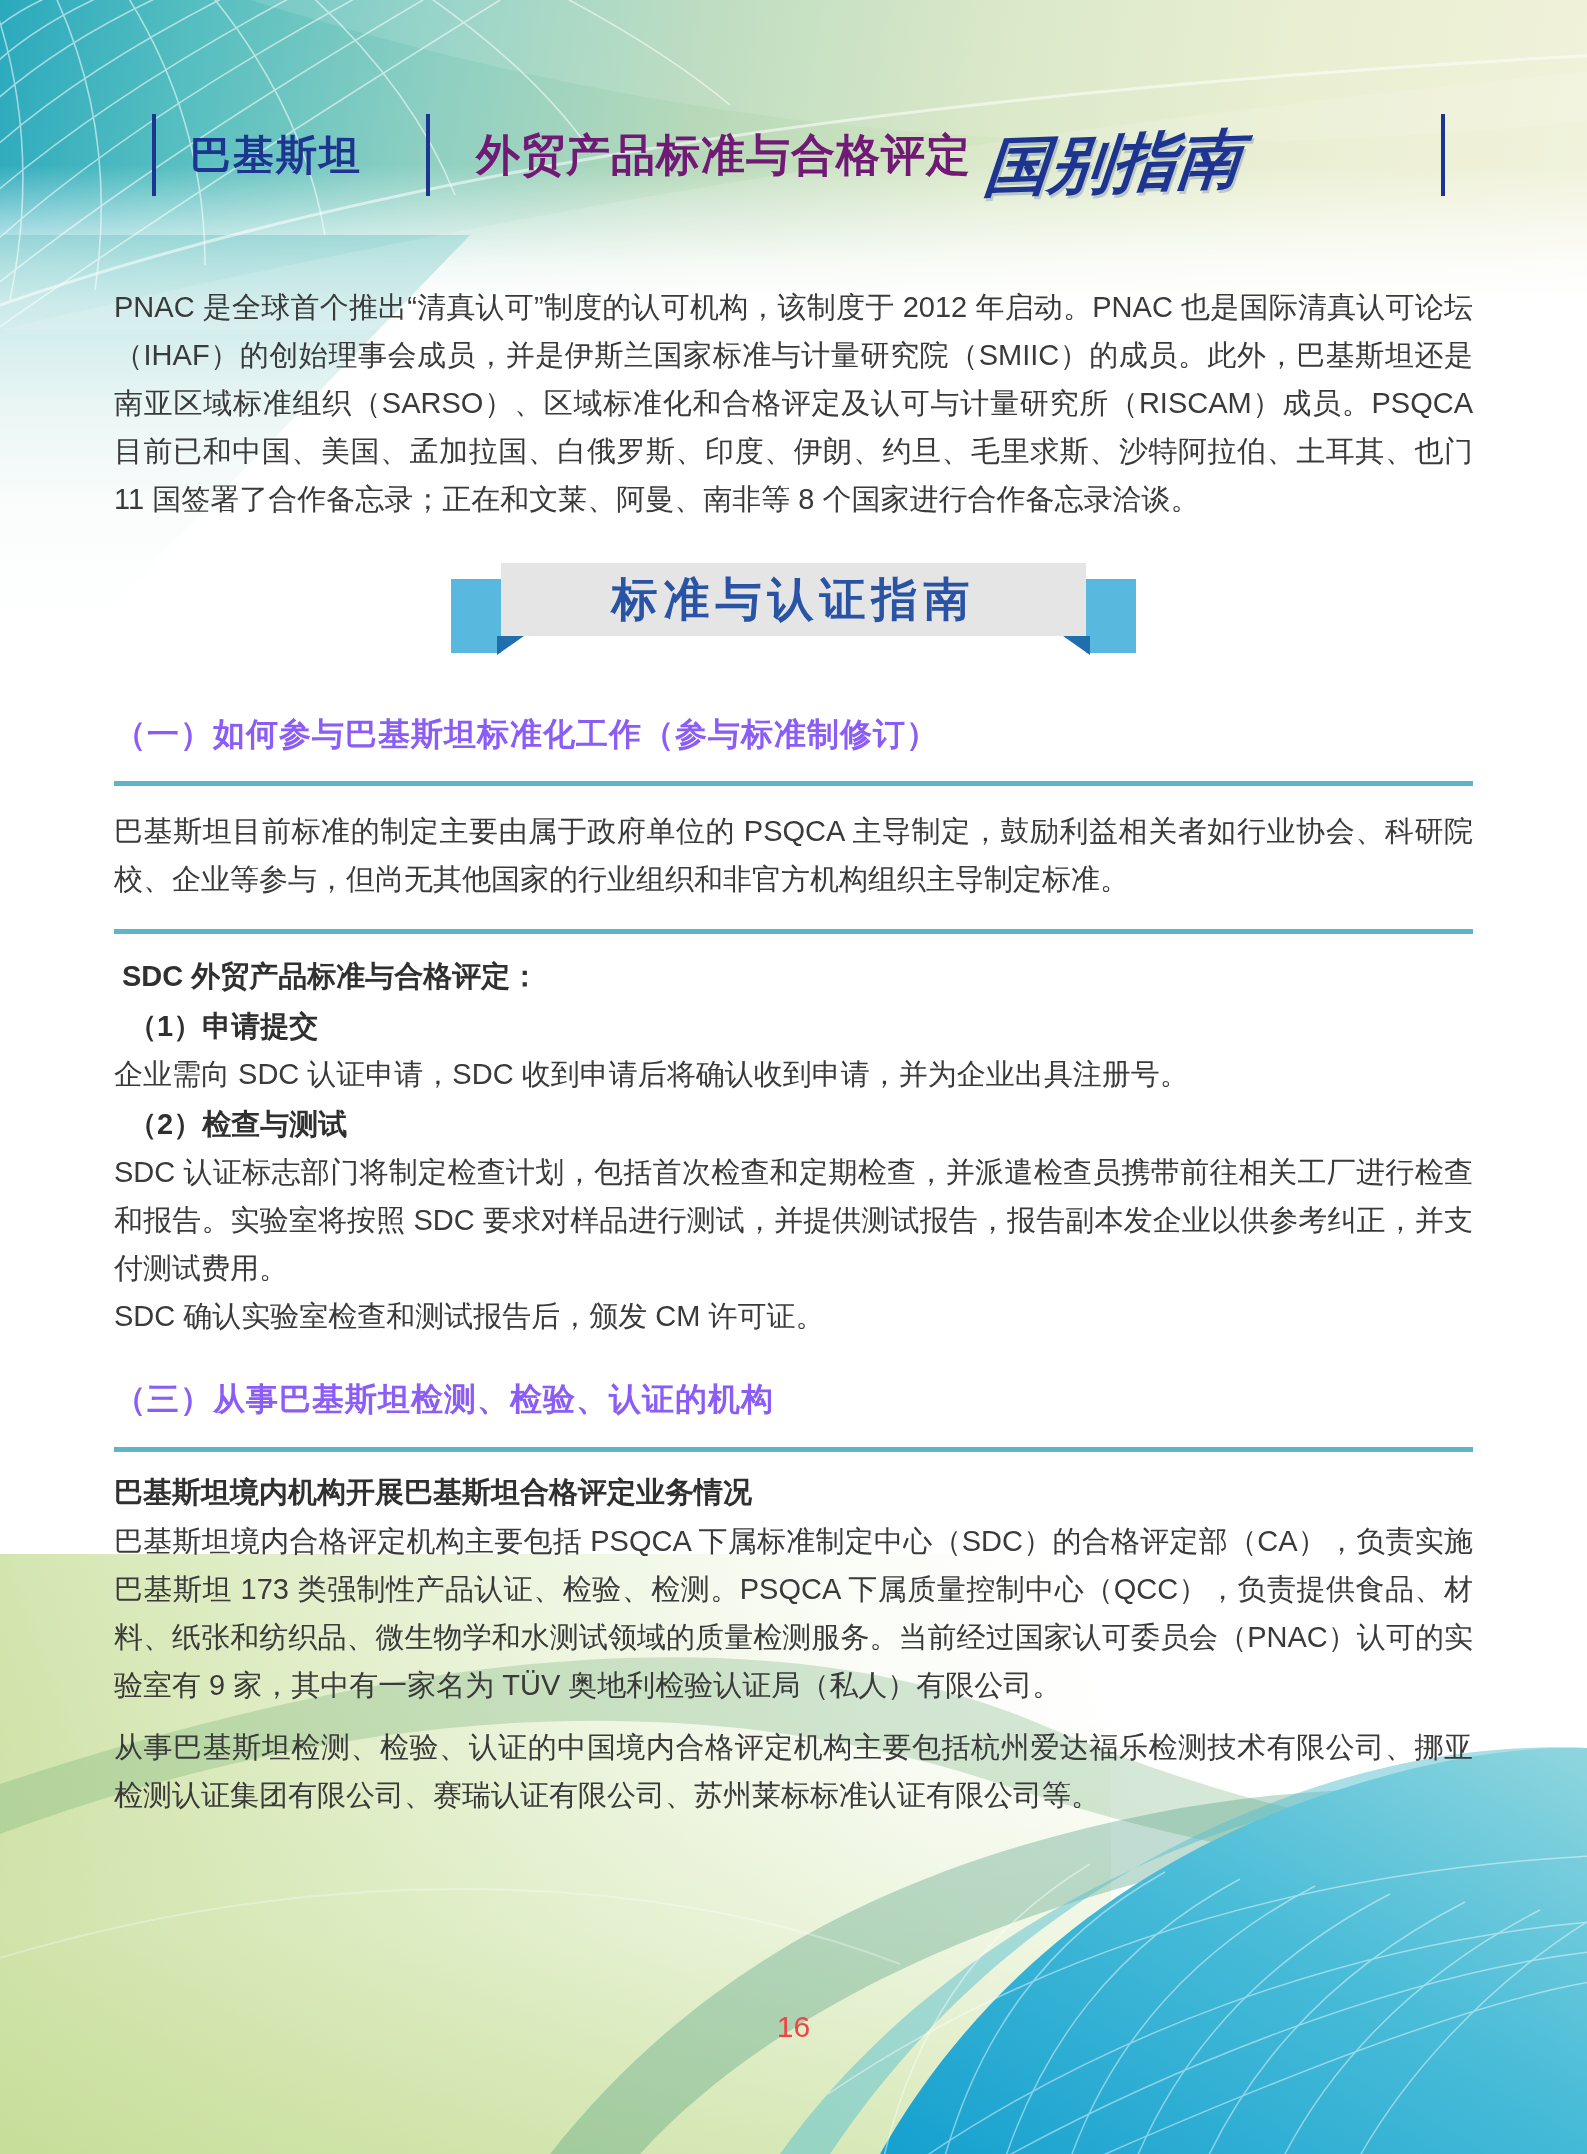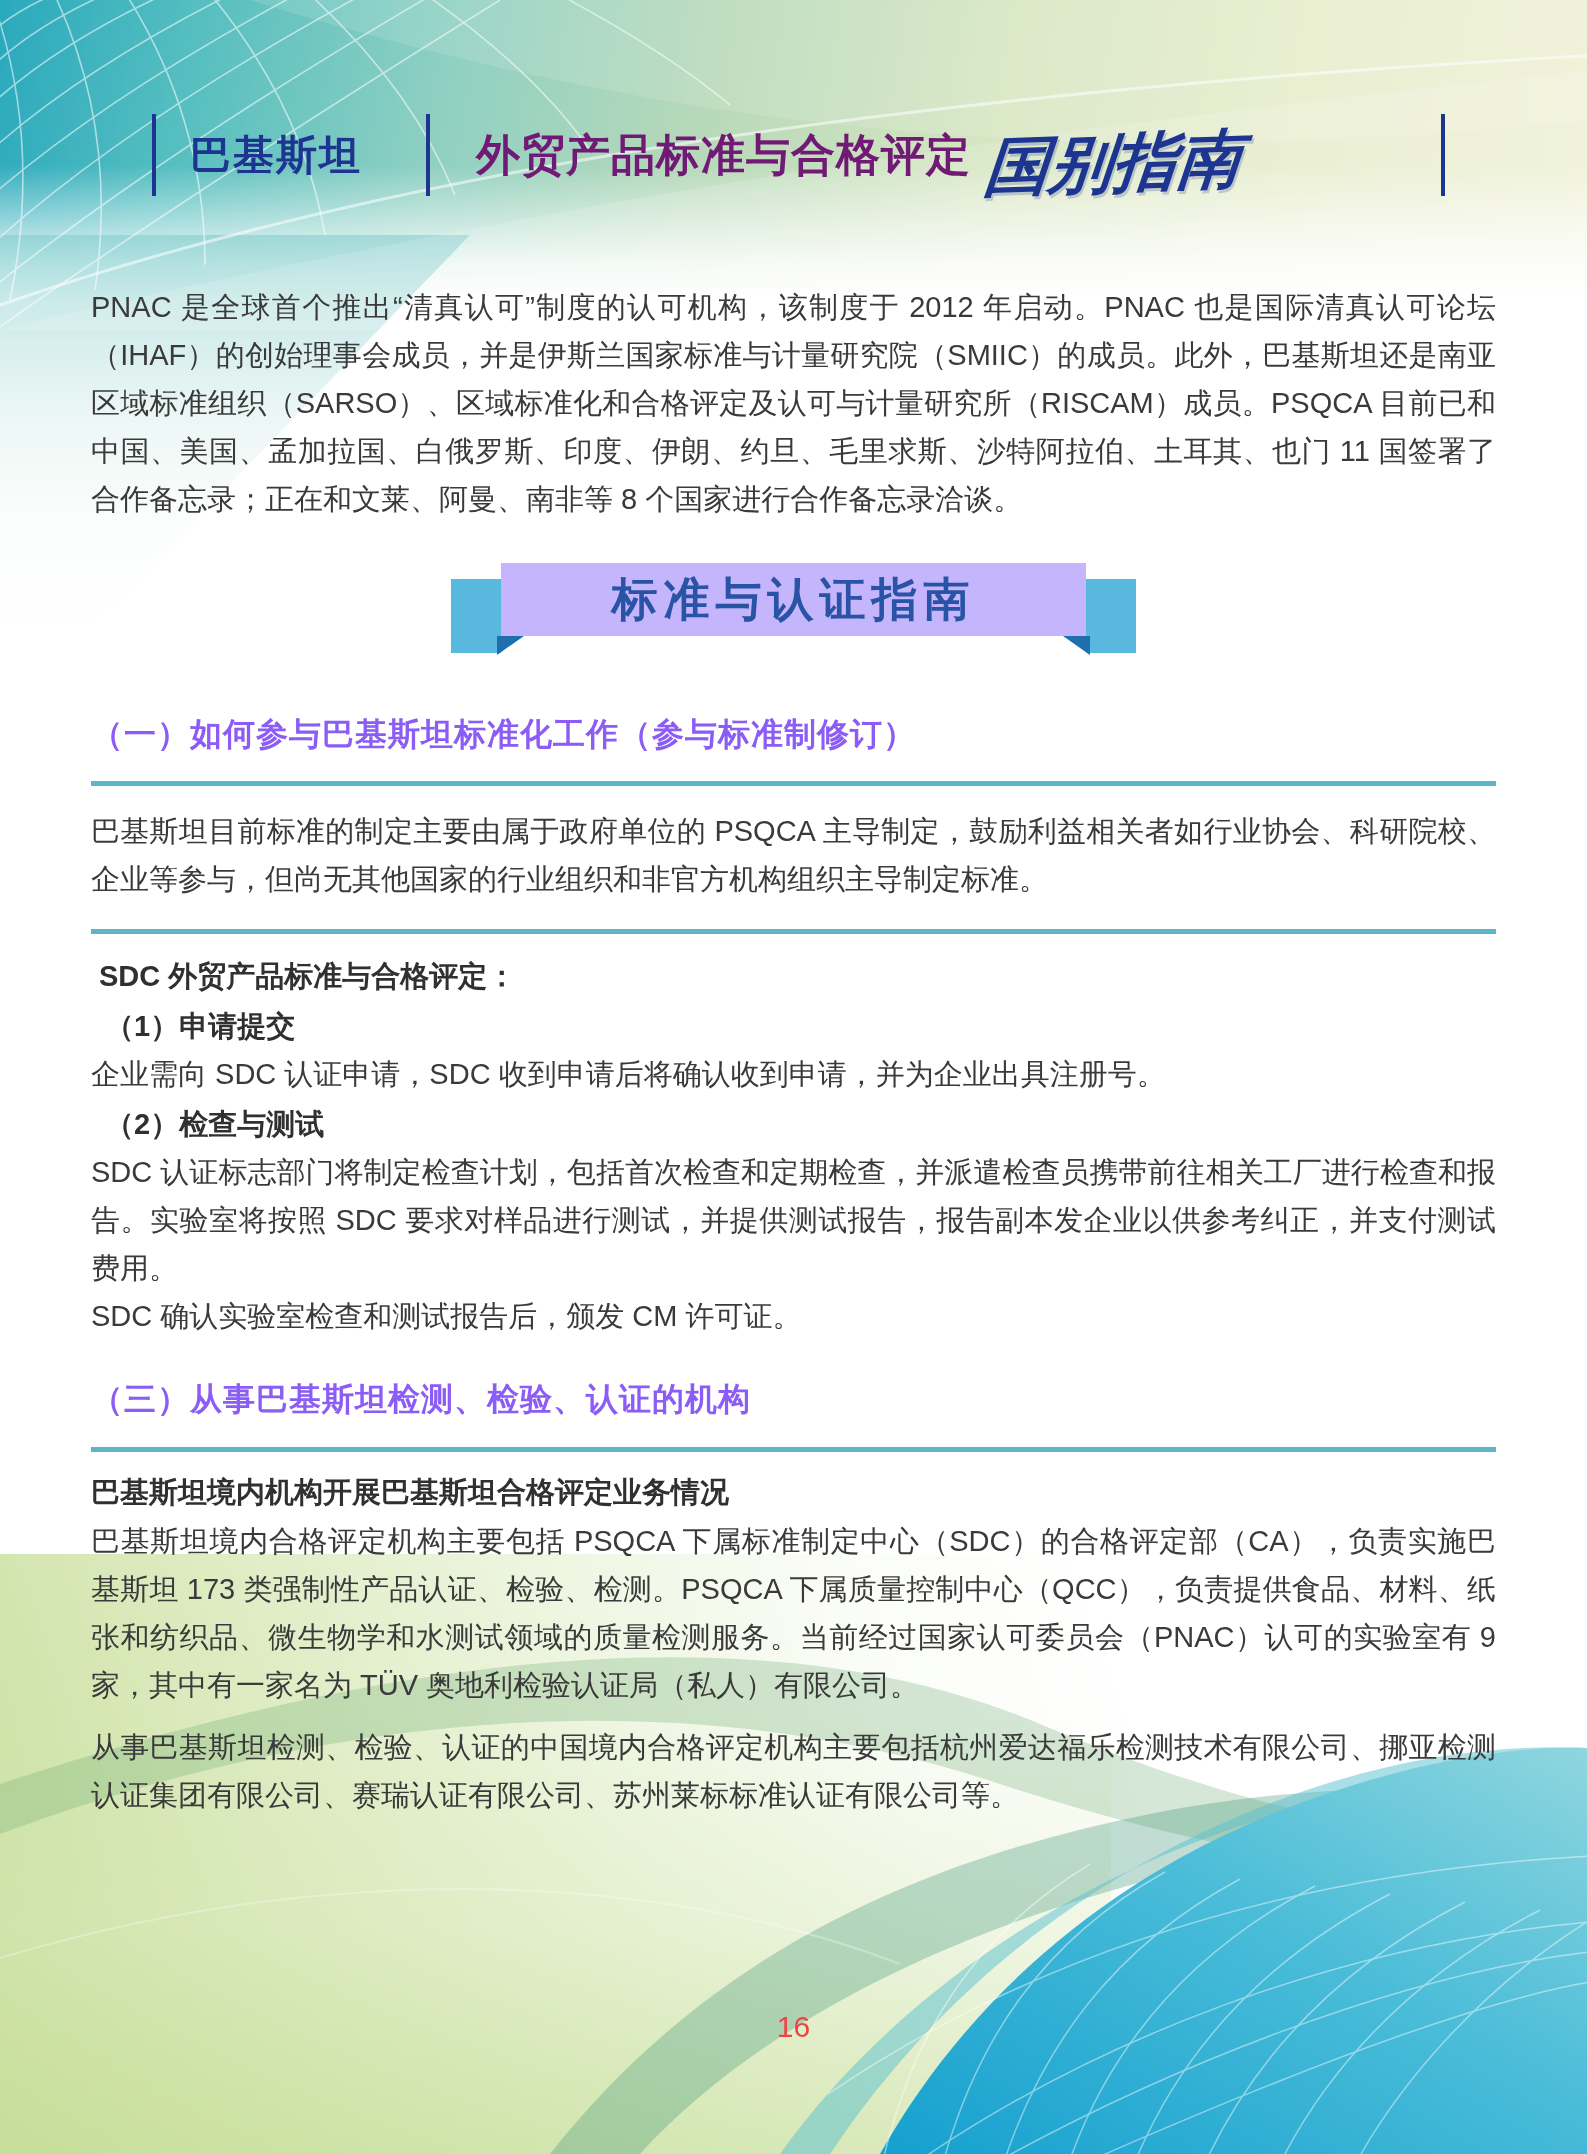--- a/index.html
+++ b/index.html
@@ -63,21 +63,21 @@
     margin-left: 46px; letter-spacing: 1px; white-space: nowrap;
   }
   .hdr-calligraphy {
     font-size: 64px; font-weight: bold; font-style: italic; color: #1d3590;
     margin-left: 14px; white-space: nowrap; position: relative; top: 8px;
     transform: skewX(-7deg) rotate(-2deg);
     text-shadow: 2px 3px 0 rgba(29,53,144,0.22);
   }
 
   
-  .content { position: relative; z-index: 2; margin: 0 91px; padding-top: 283px; }
+  .content { position: relative; z-index: 2; margin: 0 114px; padding-top: 283px; }
   .body-text {
     font-size: 29px; line-height: 48px; color: #3a3a3a;
     text-align: justify; margin: 0;
   }
   .bold-text { font-weight: bold; color: #303030; }
   .section-heading {
     font-size: 32px; line-height: 44px; font-weight: bold; color: #8b5cf6;
     letter-spacing: 1px; margin: 0;
   }
   .rule { height: 5px; background: #5cb6c8; margin-top: 25px; }
@@ -85,21 +85,21 @@
   
   .ribbon { position: relative; width: 685px; height: 92px; margin: 40px auto 0; }
   .ribbon .tab { position: absolute; top: 16px; width: 50px; height: 74px; background: #58b8dd; }
   .ribbon .tab.left { left: 0; }
   .ribbon .tab.right { right: 0; }
   .ribbon .fold { position: absolute; top: 73px; width: 27px; height: 19px; background: #1f6fae; }
   .ribbon .fold.left { left: 46px; clip-path: polygon(0 0, 100% 0, 0 100%); }
   .ribbon .fold.right { right: 46px; clip-path: polygon(0 0, 100% 0, 100% 100%); }
   .ribbon .band {
     position: absolute; left: 50px; right: 50px; top: 0; height: 73px;
-    background: #c4b5fd; display: flex; align-items: center; justify-content: center;
+    background: #e5e5e5; display: flex; align-items: center; justify-content: center;
   }
   .ribbon .band span {
     font-size: 46px; font-weight: 900; color: #2953a4; letter-spacing: 6px;
   }
 
   .mt-s1h  { margin-top: 57px; }
   .mt-s1p  { margin-top: 21px; }
   .mt-s2h  { margin-top: 59px; }
   .mt-rule2{ margin-top: 26px; }
   .mt-intro{ margin-top: 18px; padding-left: 8px; }

